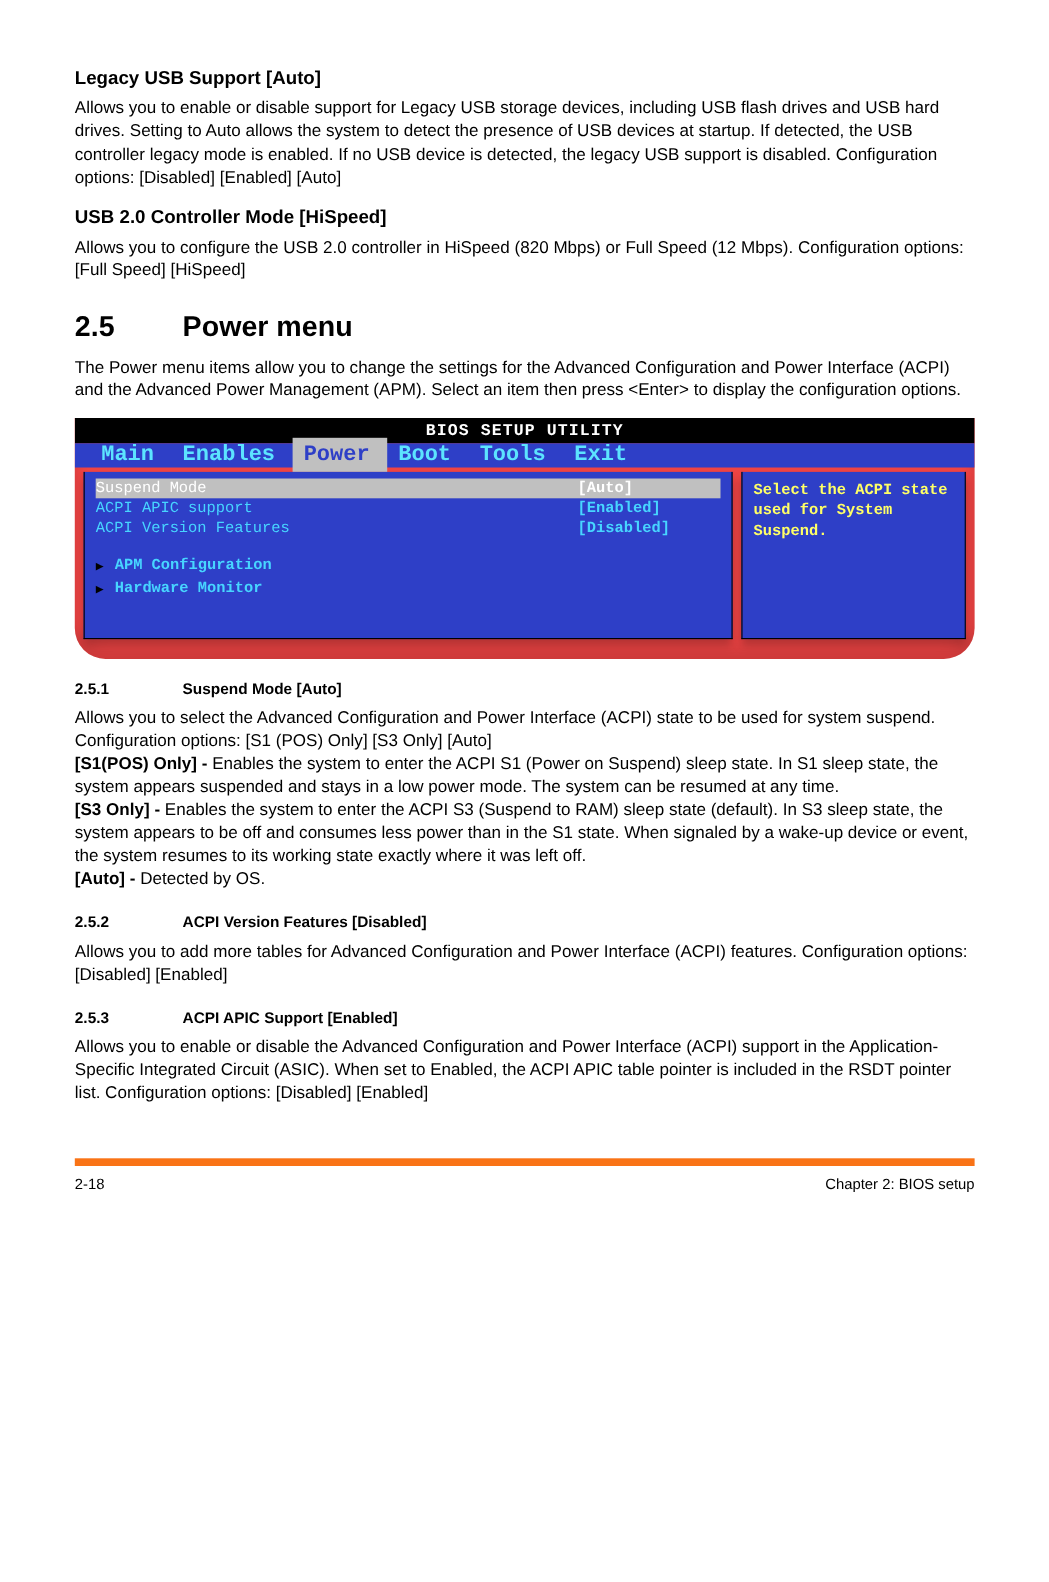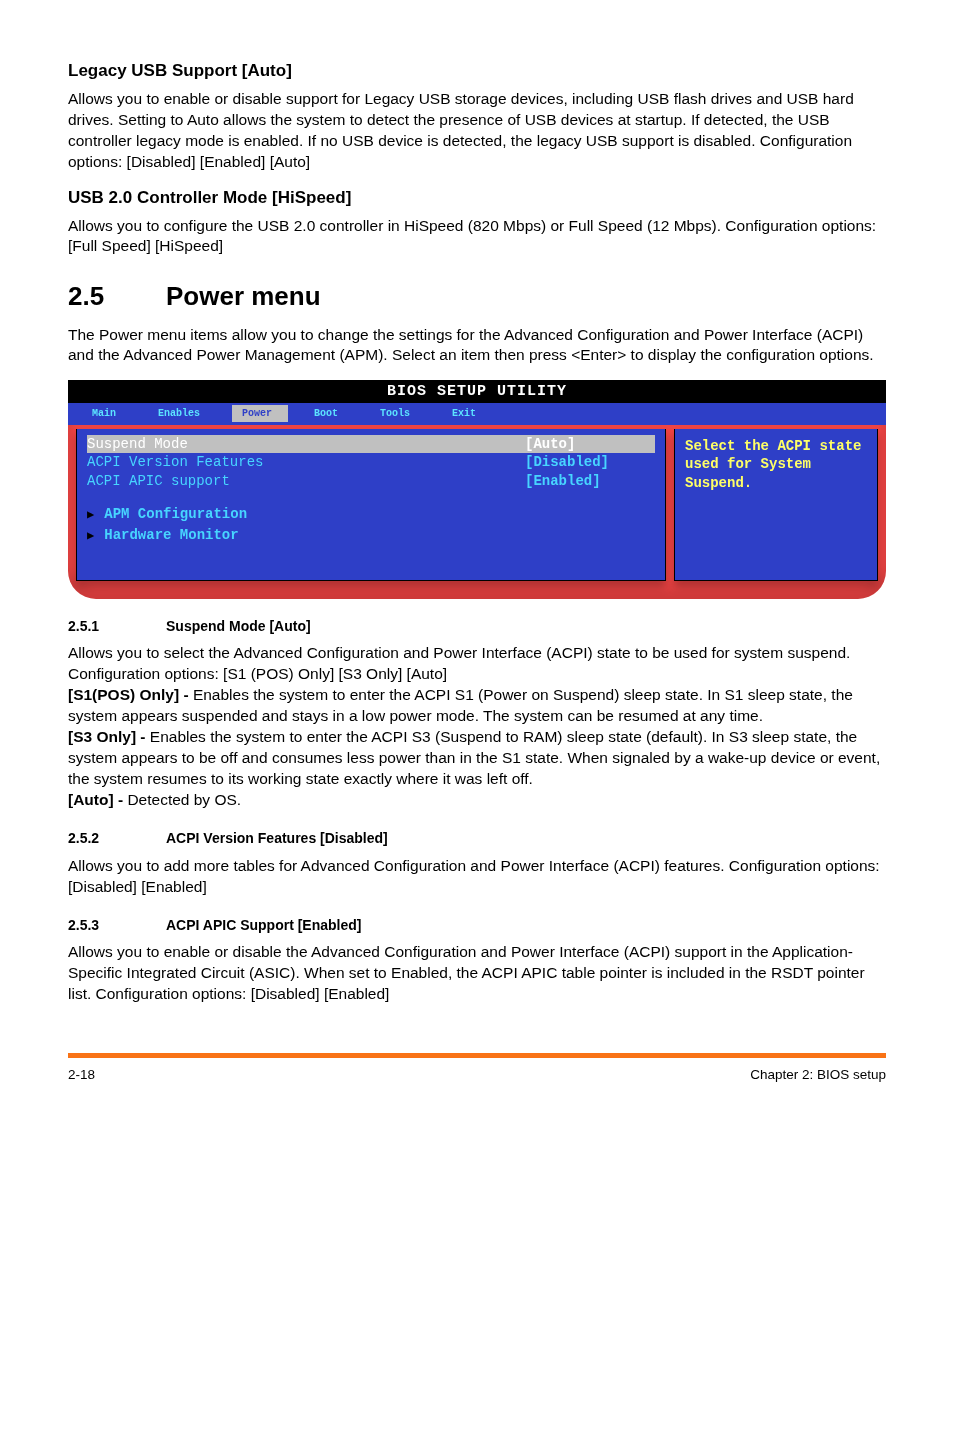--- a/index.html
+++ b/index.html
@@ -56,26 +56,25 @@
     font-weight: bold;
     font-size: 15px;
     letter-spacing: 1px;
     padding: 2px 0 0 0;
   }
   .bios-tabs {
     background: #2e3fc7;
     display: flex;
     font-family: "Courier New", monospace;
     font-weight: bold;
-    font-size: 10px;
+    font-size: 20px;
     color: #5ce4ff;
     padding: 0 14px;
     align-items: center;
     height: 22px;
-    gap: 16px;
   }
   .bios-tab {
     padding: 2px 16px 2px 10px;
   }
   .bios-tab.active {
     background: #c0c0c0;
     color: #2e3fc7;
   }
   .bios-body {
     display: flex;
@@ -122,21 +121,21 @@
     color: #000;
     margin-right: 10px;
     font-size: 12px;
   }
   .submenu-block { margin-top: 14px; }
 
   .footer {
     display: flex;
     justify-content: space-between;
     font-size: 13.5px;
-    border-top: 5px solid #f97316;
+    border-top: 7px solid #f97316;
     padding-top: 8px;
     margin-top: 48px;
     color: #000;
   }
 </style>
 </head>
 <body>
 
 <h2 class="section-sub">Legacy USB Support [Auto]</h2>
 <p class="body-text">Allows you to enable or disable support for Legacy USB storage devices, including USB flash drives and USB hard drives. Setting to Auto allows the system to detect the presence of USB devices at startup. If detected, the USB controller legacy mode is enabled. If no USB device is detected, the legacy USB support is disabled. Configuration options: [Disabled] [Enabled] [Auto]</p>
@@ -159,26 +158,26 @@
     <span class="bios-tab">Tools</span>
     <span class="bios-tab">Exit</span>
   </div>
   <div class="bios-body">
     <div class="bios-left">
       <div class="bios-row selected">
         <span class="bios-label">Suspend Mode</span>
         <span class="bios-val">[Auto]</span>
       </div>
       <div class="bios-row">
+        <span class="bios-label">ACPI APIC support</span>
+        <span class="bios-val">[Enabled]</span>
+      </div>
+      <div class="bios-row">
         <span class="bios-label">ACPI Version Features</span>
         <span class="bios-val">[Disabled]</span>
-      </div>
-      <div class="bios-row">
-        <span class="bios-label">ACPI APIC support</span>
-        <span class="bios-val">[Enabled]</span>
       </div>
       <div class="submenu-block">
         <div class="bios-submenu">
           <span class="bios-arrow">▶</span>
           <span>APM Configuration</span>
         </div>
         <div class="bios-submenu">
           <span class="bios-arrow">▶</span>
           <span>Hardware Monitor</span>
         </div>

